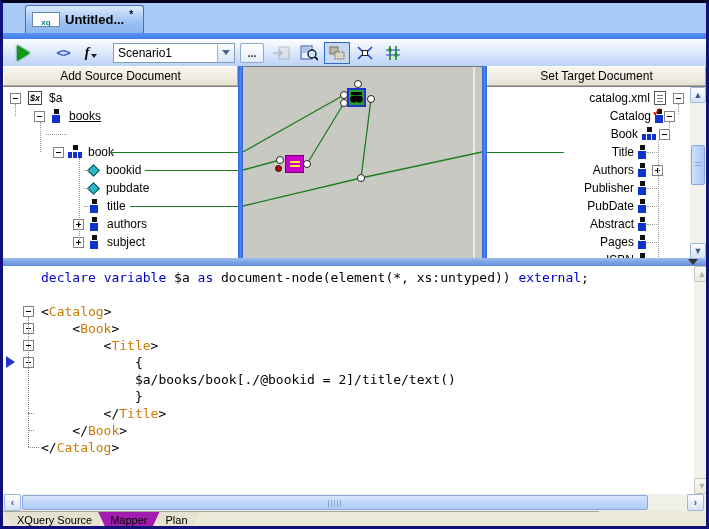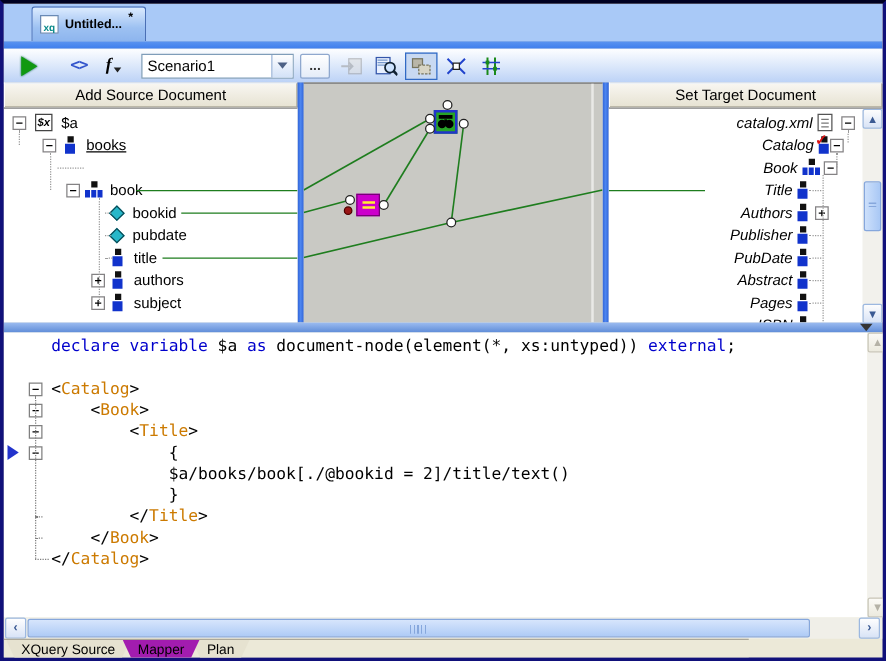--- a/index.html
+++ b/index.html
@@ -11,23 +11,23 @@
     font-family:"Liberation Sans",sans-serif;
   }
   
   .tabbar{position:absolute;left:0;top:0;width:703px;height:30px;background:#a9c9f7;}
   .doc-tab{
     position:absolute;left:22px;top:2px;height:28px;padding:0 10px 0 6px;
     display:flex;align-items:center;gap:5px;
     background:linear-gradient(#dcebfe,#9dc1f2 60%,#8db5ee);
     border:1px solid #4a6fb5;border-bottom:none;border-radius:3px 3px 0 0;
   }
-  .doc-tab-label{font-size:10px;font-weight:bold;color:#000;}
+  .doc-tab-label{font-size:13px;font-weight:bold;color:#000;}
   .doc-tab-star{font-size:10px;font-weight:bold;color:#000;align-self:flex-start;margin-top:3px;}
-  .xq-icon{position:relative;width:15px;height:15px;background:#fff;border:1px solid #6a8ab5;font-size:8px;font-weight:bold;color:#0a8a8a;display:flex;align-items:flex-end;justify-content:center;line-height:7px;}
+  .xq-icon{position:relative;width:28px;height:15px;background:#fff;border:1px solid #6a8ab5;font-size:8px;font-weight:bold;color:#0a8a8a;display:flex;align-items:flex-end;justify-content:center;line-height:7px;}
   .blue-strip{position:absolute;left:0;top:30px;width:703px;height:6px;background:linear-gradient(#5b94f0,#3f7eec);}
   
   .toolbar{position:absolute;left:0;top:36px;width:703px;height:28px;
     background:linear-gradient(#fdfeff,#d6e4fa 60%,#bcd2f6);
     border-bottom:1px solid #8fa8ce;display:flex;align-items:center;}
   .tbtn{width:26px;height:22px;margin:0 1px;border:1px solid transparent;background:transparent;
     display:flex;align-items:center;justify-content:center;padding:0;cursor:default;}
   .tbtn.pressed{border:1px solid #316ac5;background:#c8d9f2;}
   .tbtn.disabled{opacity:.55;filter:grayscale(1);}
   .tsep{width:6px;height:22px;}
@@ -59,21 +59,21 @@
   .node-equals{width:19px;height:18px;background:#cc00cc;border:1px solid #770077;flex-direction:column;gap:2px;}
   .eqbar{width:10px;height:2px;background:#ffee33;}
   .port{position:absolute;width:8px;height:8px;border-radius:50%;background:#fff;border:1px solid #222;}
   .port.red{width:7px;height:7px;background:#9a1515;border-color:#4d0000;}
   
   .panel{position:absolute;top:83px;height:172px;background:#fff;overflow:hidden;}
   .panel.src{left:0;width:235px;border-top:1px solid #808080;}
   .panel.tgt{left:484px;width:219px;border-top:1px solid #808080;}
   .trow{position:absolute;height:18px;width:100%;}
   .tlabel{position:absolute;top:2px;font-size:12px;color:#000;white-space:nowrap;}
-  .tlabel.r{text-align:right;font-style:italic;}
+  .tlabel.r{text-align:right;}
   .expander{position:absolute;top:4px;width:11px;height:11px;background:#fff;border:1px solid #848284;}
   .expander::before{content:"";position:absolute;left:2px;top:4px;width:5px;height:1px;background:#000;}
   .expander.plus::after{content:"";position:absolute;left:4px;top:2px;width:1px;height:5px;background:#000;}
   .ic{position:absolute;}
   .ic-el{top:2px;width:9px;height:14px;}
   .ic-el .sq1{position:absolute;left:2px;top:0;width:5px;height:5px;background:#111;}
   .ic-el .sq2{position:absolute;left:0;top:6px;width:8px;height:8px;background:#1133cc;}
   .ic-rep{top:2px;width:15px;height:14px;}
   .ic-attr{top:5px;width:9px;height:9px;background:#27b7c9;border:1px solid #0a4a55;transform:rotate(45deg);}
   .ic-doc{top:2px;width:12px;height:14px;background:#fff;border:1px solid #555;}

